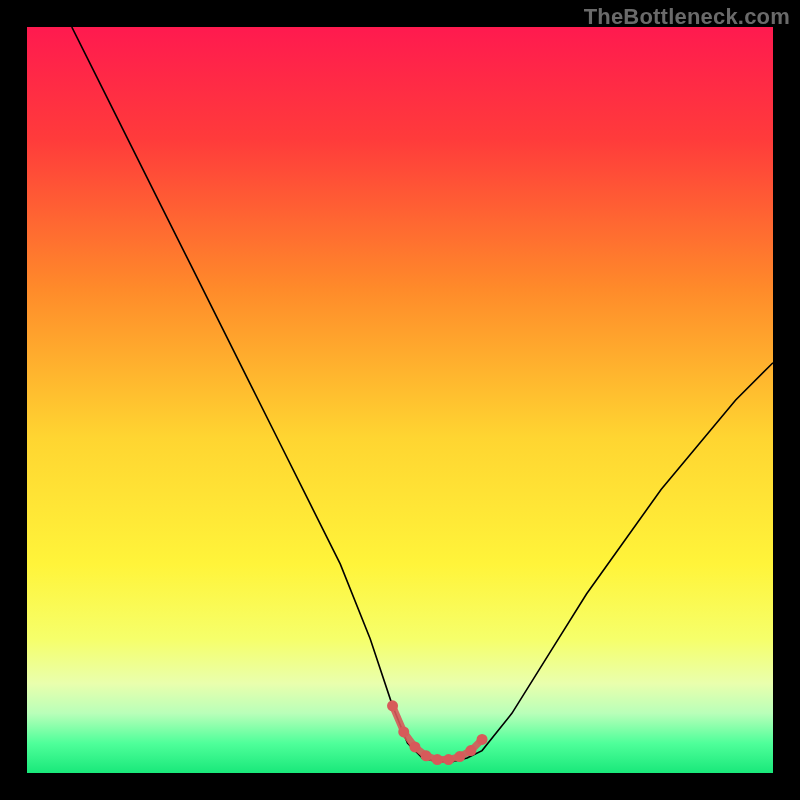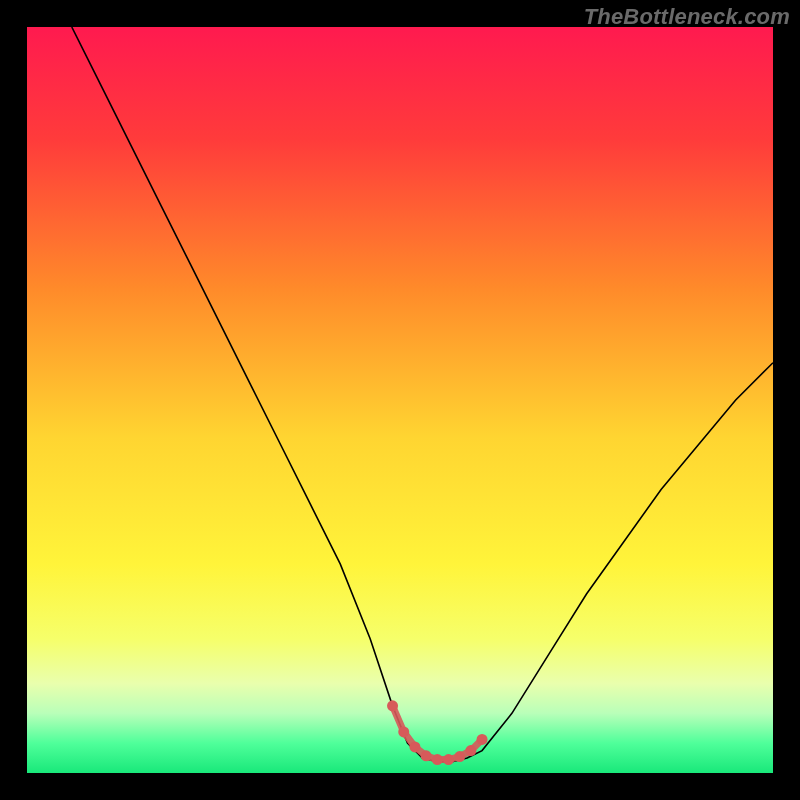--- a/index.html
+++ b/index.html
@@ -9,21 +9,20 @@
     height: 800px;
     background: #000;
     overflow: hidden;
     font-family: Arial, Helvetica, sans-serif;
   }
   .frame {
     position: relative;
     width: 800px;
     height: 800px;
     background: #000;
-    font-style: italic;
   }
   .watermark {
     position: absolute;
     top: 4px;
     right: 10px;
     color: #6a6a6a;
     font-size: 22px;
     font-weight: 600;
     letter-spacing: 0.2px;
     z-index: 10;

